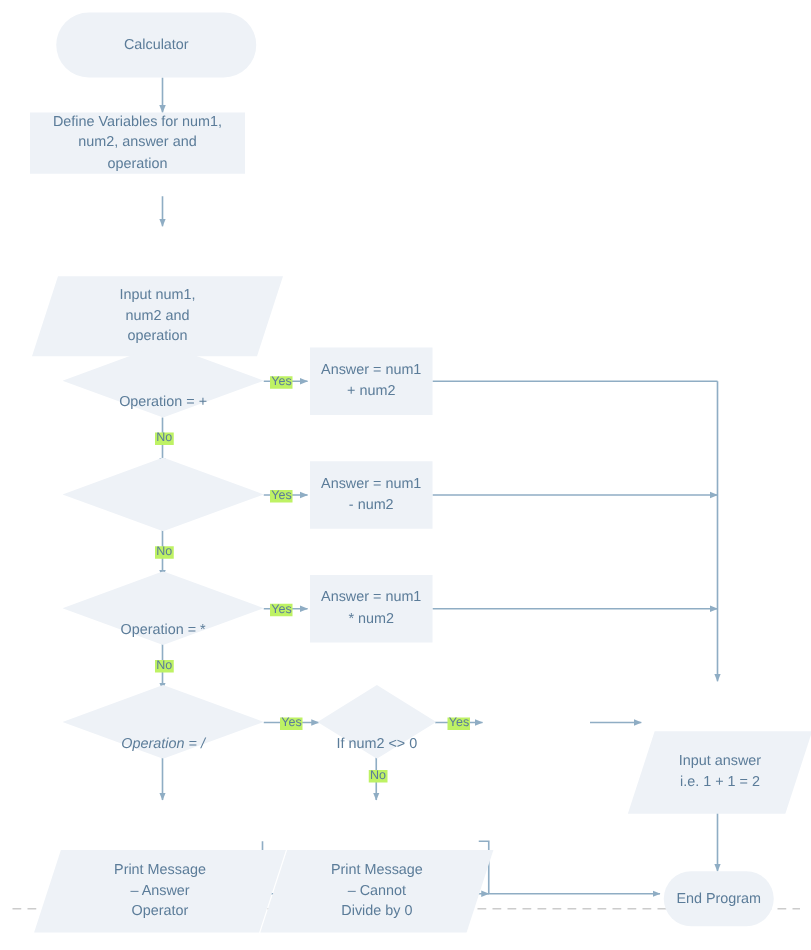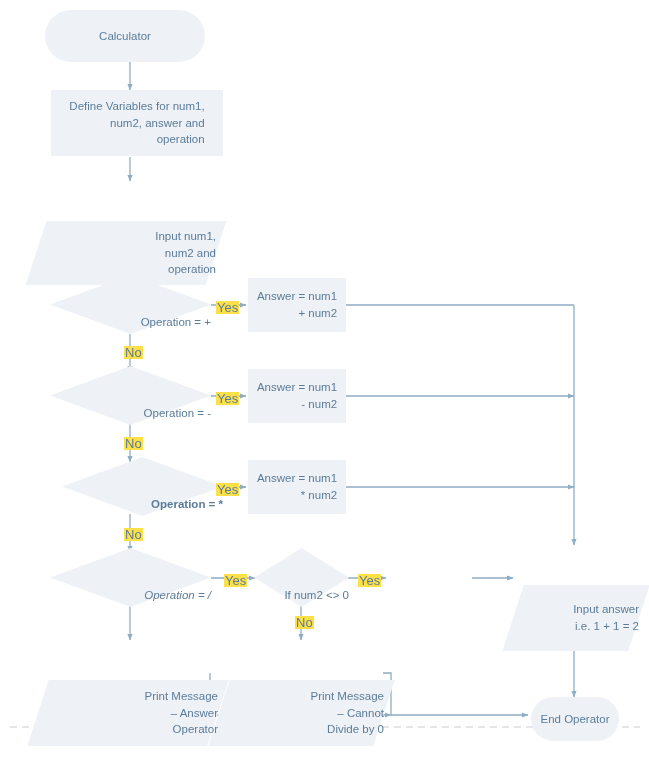--- a/index.html
+++ b/index.html
@@ -3,40 +3,40 @@
 <meta charset="utf-8">
 <style>
   html,body{margin:0;padding:0;background:#ffffff;}
   #canvas{
     position:relative;width:649px;height:760px;background:#ffffff;
     font-family:"Liberation Sans",sans-serif;overflow:hidden;
   }
   #wires{position:absolute;left:0;top:0;width:649px;height:760px;}
   .node{
     position:absolute;background:#eef2f7;color:#5b7c99;
-    display:flex;align-items:center;justify-content:center;text-align:right;
+    display:flex;align-items:center;justify-content:center;text-align:center;
     font-size:11.5px;line-height:1.45;box-sizing:border-box;padding:2px 6px;
   }
   .terminator{border-radius:26px;}
   .process{border-radius:0;}
   .io{background:transparent;padding:0;margin-top:40px;}
   .io .skew{
     position:absolute;left:0;top:0;width:100%;height:100%;
     background:#eef2f7;transform:skewX(-18deg);z-index:0;
   }
   .io .txt{position:relative;z-index:1;width:100%;}
   .decision{background:transparent;padding:0;}
   .decision .dia{
     position:absolute;left:0;top:0;width:100%;height:100%;background:#eef2f7;
     clip-path:polygon(50% 0,100% 50%,50% 100%,0 50%);z-index:0;
   }
   .decision .txt{position:relative;z-index:1;width:100%;margin-top:36px;}
   .edge-label{
-    position:absolute;color:#5b7c99;font-size:13px;line-height:1;
-    background:#fde047;padding:0 1px;white-space:nowrap;
+    position:absolute;color:#5b7c99;font-size:10px;line-height:1;
+    background:#bef264;padding:0 1px;white-space:nowrap;
   }
 </style>
 </head>
 <body>
 
 <div id="canvas">
 
   <svg id="wires" viewBox="0 0 649 760" xmlns="http://www.w3.org/2000/svg">
     <defs>
       <marker id="ah" markerWidth="7" markerHeight="7" refX="6" refY="3" orient="auto" markerUnits="userSpaceOnUse">
@@ -66,21 +66,21 @@
       <path d="M383,673 L391,673 L391,715 L528,715"></path>
     </g>
     <path d="M346,305 L574,305" stroke="#8fadc4" stroke-width="1.3" fill="none"></path>
     <line x1="10" y1="727" x2="640" y2="727" stroke="#cccccc" stroke-width="1.2" stroke-dasharray="7 5"></line>
   </svg>
 
   <div class="node terminator" style="left:45px;top:10px;width:160px;height:52px;">
     <span>Calculator</span>
   </div>
 
-  <div class="node process" style="left:51px;top:90px;width:172px;height:66px;">
+  <div class="node process" style="left:24px;top:90px;width:172px;height:49px;">
     <span>
       <span>Define Variables for num1,</span><br>
       <span>num2, answer and</span><br>
       <span>operation</span>
     </span>
   </div>
 
   <div class="node io" style="left:36px;top:181px;width:180px;height:64px;">
     <span class="skew"></span>
     <span class="txt">
@@ -90,24 +90,23 @@
     </span>
   </div>
 
   <div class="node decision" style="left:50px;top:275px;width:161px;height:59px;">
     <span class="dia"></span>
     <span class="txt">Operation = +</span>
   </div>
 
   <div class="node decision" style="left:50px;top:366px;width:161px;height:59px;">
     <span class="dia"></span>
-    <span class="txt">Operation = -</span>
   </div>
 
-  <div class="node decision" style="left:62px;top:457px;width:161px;height:59px;font-weight:bold;">
+  <div class="node decision" style="left:50px;top:457px;width:161px;height:59px;">
     <span class="dia"></span>
     <span class="txt">Operation = *</span>
   </div>
 
   <div class="node decision" style="left:50px;top:548px;width:161px;height:59px;font-style:italic;">
     <span class="dia"></span>
     <span class="txt">Operation = /</span>
   </div>
 
   <div class="node decision" style="left:254px;top:548px;width:95px;height:59px;">
@@ -157,21 +156,21 @@
   <div class="node io" style="left:219px;top:640px;width:165px;height:66px;">
     <span class="skew"></span>
     <span class="txt">
       <span>Print Message</span><br>
       <span>– Cannot</span><br>
       <span>Divide by 0</span>
     </span>
   </div>
 
   <div class="node terminator" style="left:531px;top:697px;width:88px;height:44px;">
-    <span>End Operator</span>
+    <span>End Program</span>
   </div>
 
   <span class="edge-label" style="left:216px;top:301px;">Yes</span>
   <span class="edge-label" style="left:216px;top:392px;">Yes</span>
   <span class="edge-label" style="left:216px;top:483px;">Yes</span>
   <span class="edge-label" style="left:224px;top:574px;">Yes</span>
   <span class="edge-label" style="left:358px;top:574px;">Yes</span>
 
   <span class="edge-label" style="left:124px;top:346px;">No</span>
   <span class="edge-label" style="left:124px;top:437px;">No</span>

